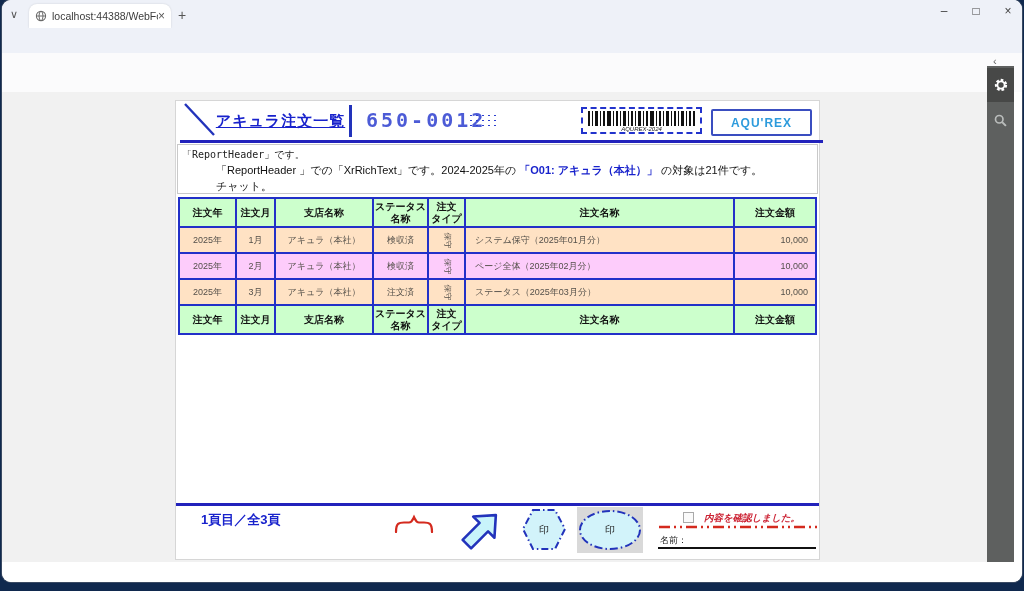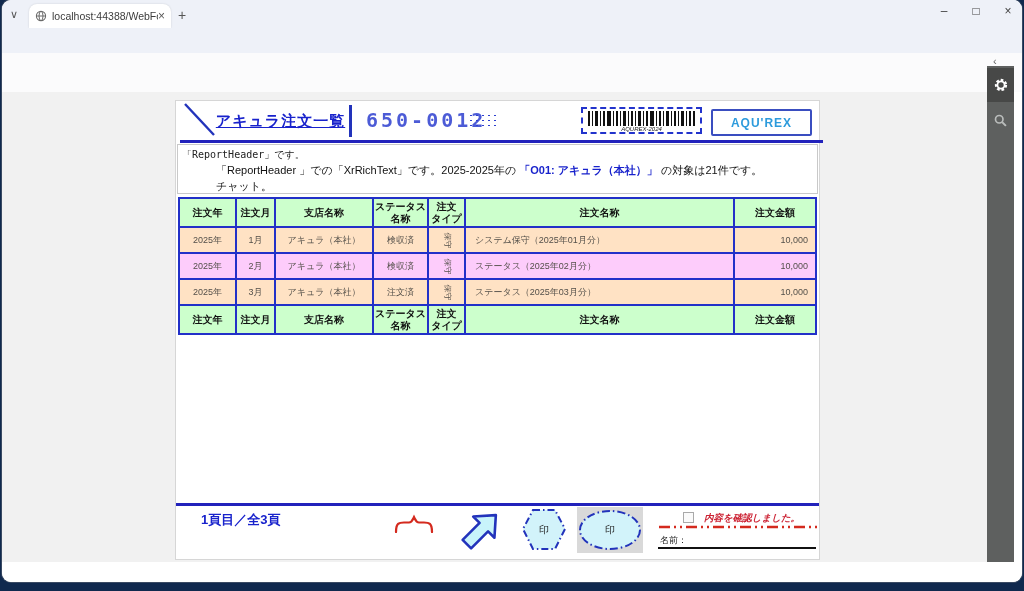--- a/index.html
+++ b/index.html
@@ -282,21 +282,21 @@
             </g>
           </svg>
           <div class="caption">AQUREX-2024</div>
         </div>
         <div id="logobox">AQU'REX</div>
         <div id="hline"></div>
       </div>
 
       <div id="richtext">
         <div id="rt1">「ReportHeader」です。</div>
-        <div id="rt2"><span>「ReportHeader 」での「XrRichText」です。2025-2025年の </span><span class="em">「O01: アキュラ（本社）」</span><span> の対象は21件です。</span></div>
+        <div id="rt2"><span>「ReportHeader 」での「XrRichText」です。2024-2025年の </span><span class="em">「O01: アキュラ（本社）」</span><span> の対象は21件です。</span></div>
         <div id="rt3">チャット。</div>
       </div>
 
       <table id="ordertable">
         <colgroup>
           <col style="width:57px">
             <col style="width:39px">
             <col style="width:98px">
             <col style="width:55px">
             <col style="width:37px">
@@ -325,21 +325,21 @@
               <td class="c4"><span class="rot">保守</span></td>
               <td class="c5">システム保守（2025年01月分）</td>
               <td class="c6">10,000</td>
             </tr>
             <tr class="pink">
               <td class="c0">2025年</td>
               <td class="c1">2月</td>
               <td class="c2">アキュラ（本社）</td>
               <td class="c3">検収済</td>
               <td class="c4"><span class="rot">保守</span></td>
-              <td class="c5">ステータス（2025年02月分）</td>
+              <td class="c5">ページ全体（2025年02月分）</td>
               <td class="c6">10,000</td>
             </tr>
             <tr class="peach">
               <td class="c0">2025年</td>
               <td class="c1">3月</td>
               <td class="c2">アキュラ（本社）</td>
               <td class="c3">注文済</td>
               <td class="c4"><span class="rot">保守</span></td>
               <td class="c5">ステータス（2025年03月分）</td>
               <td class="c6">10,000</td>

